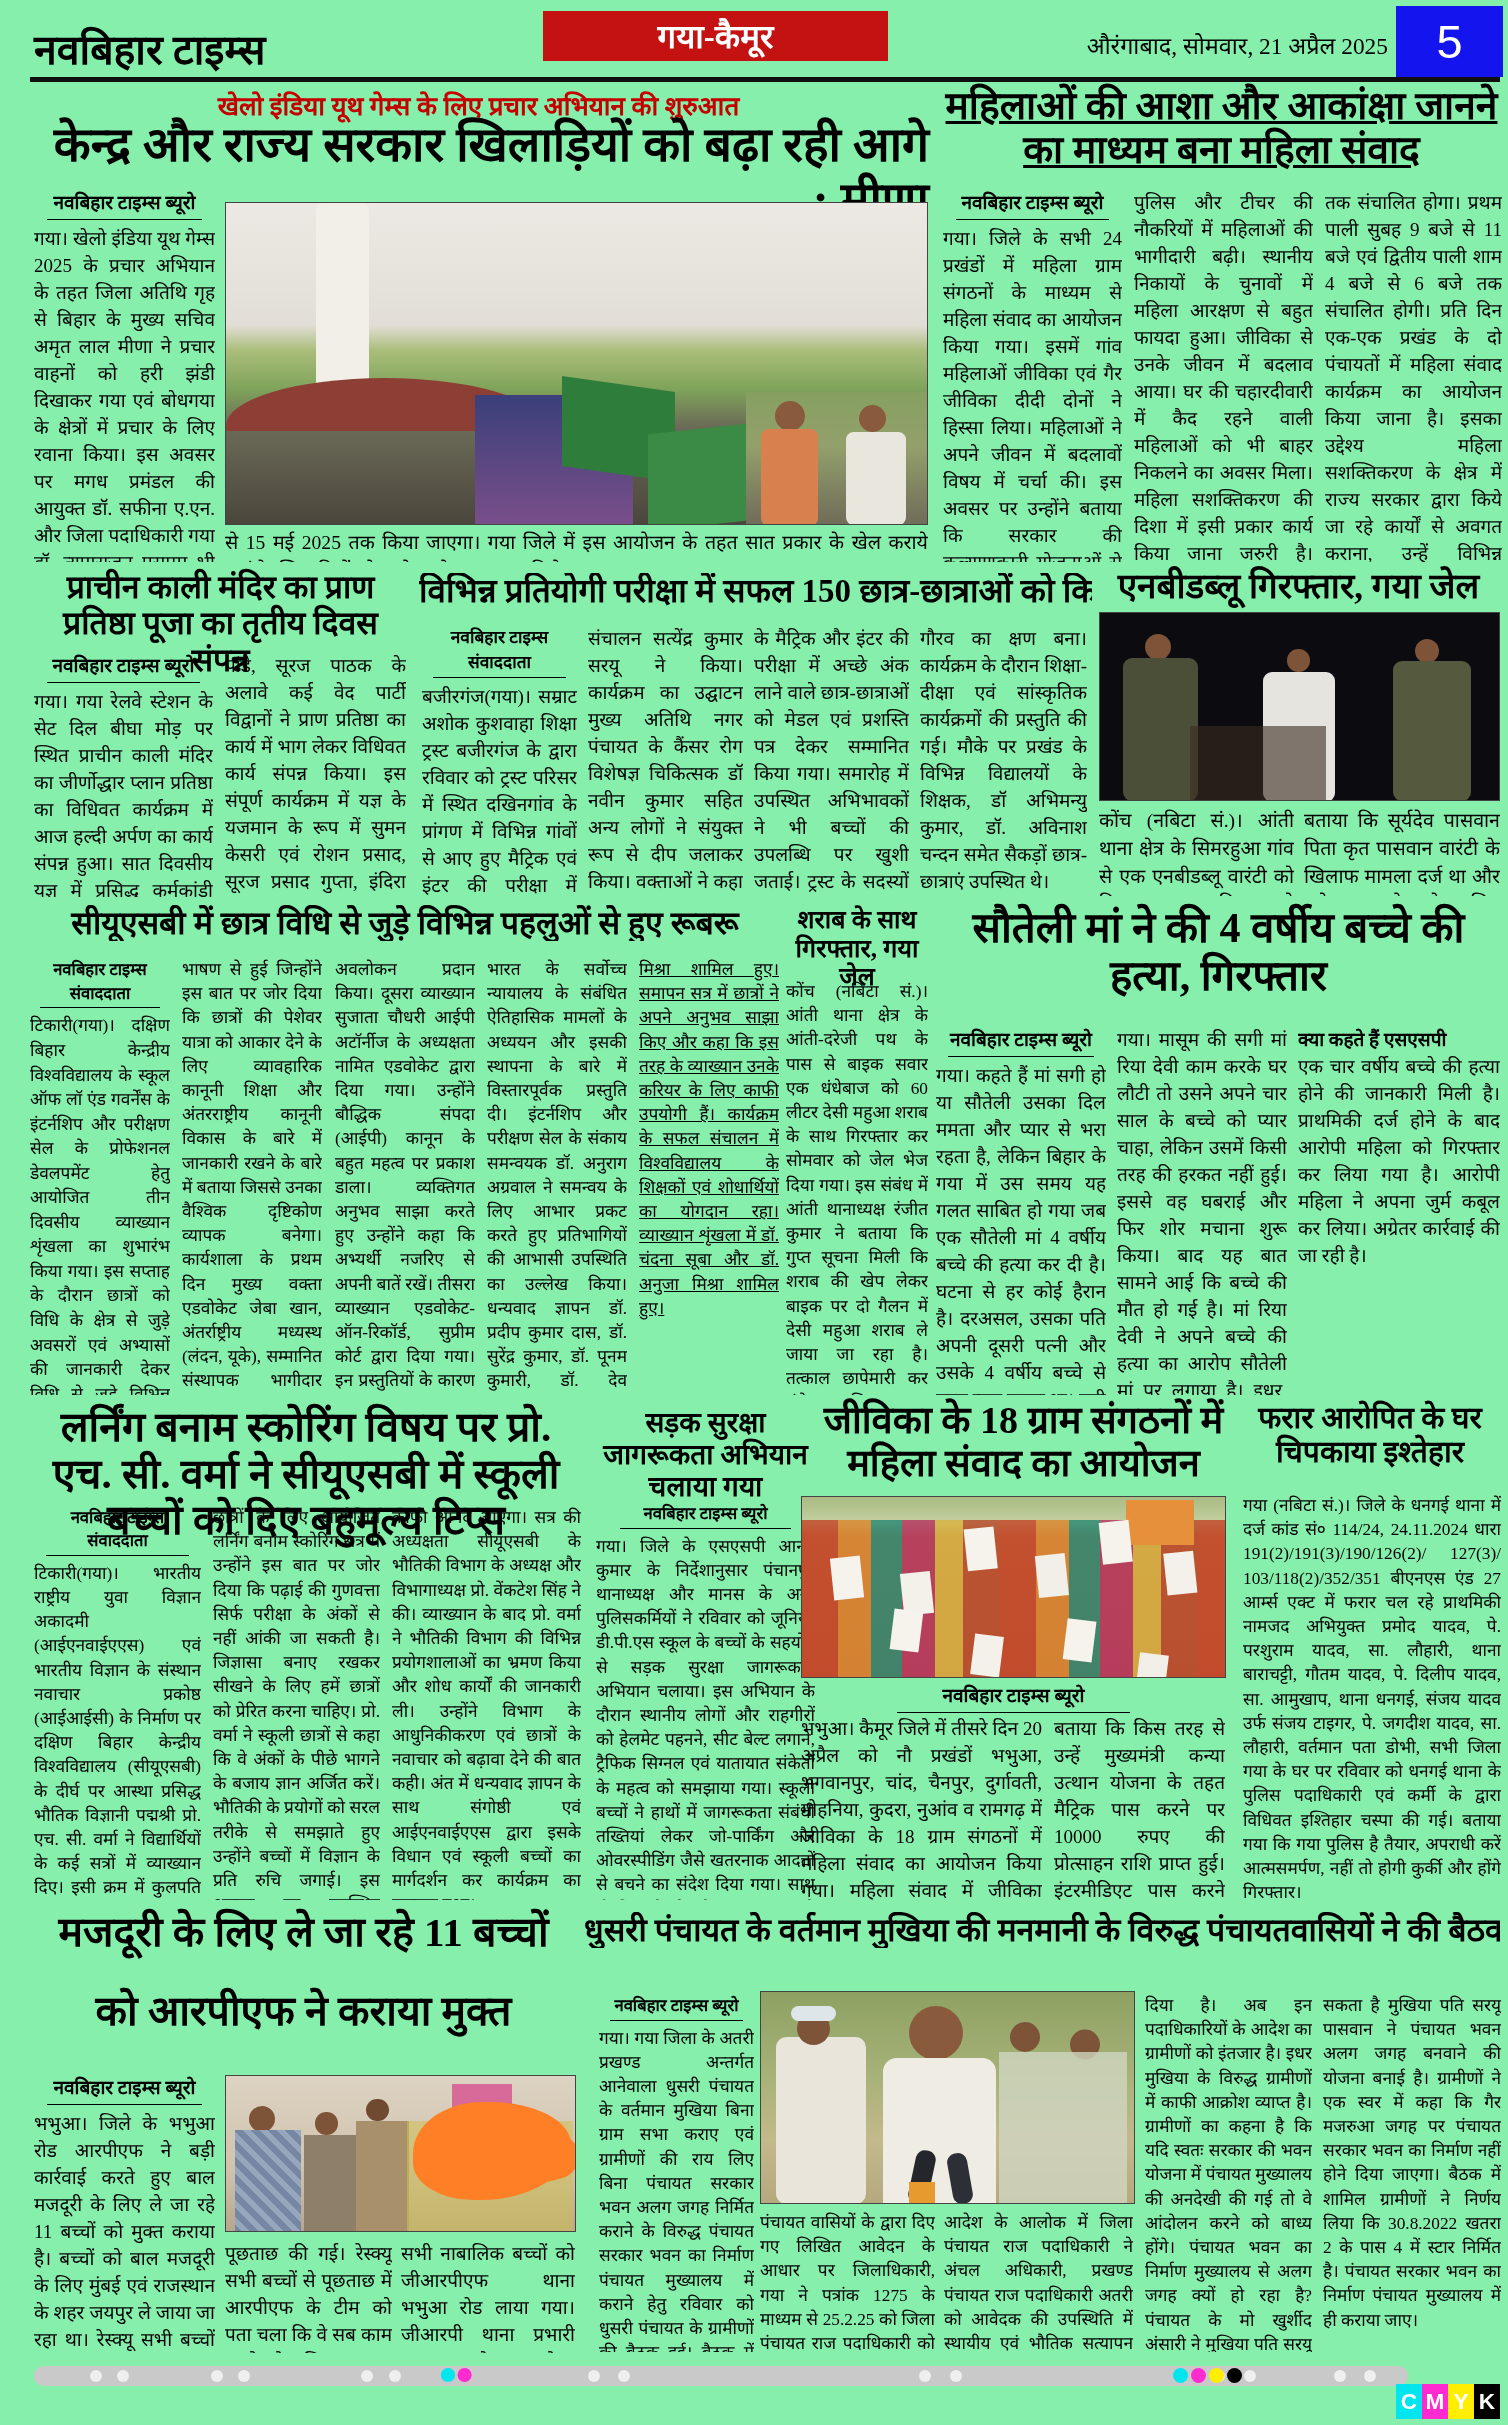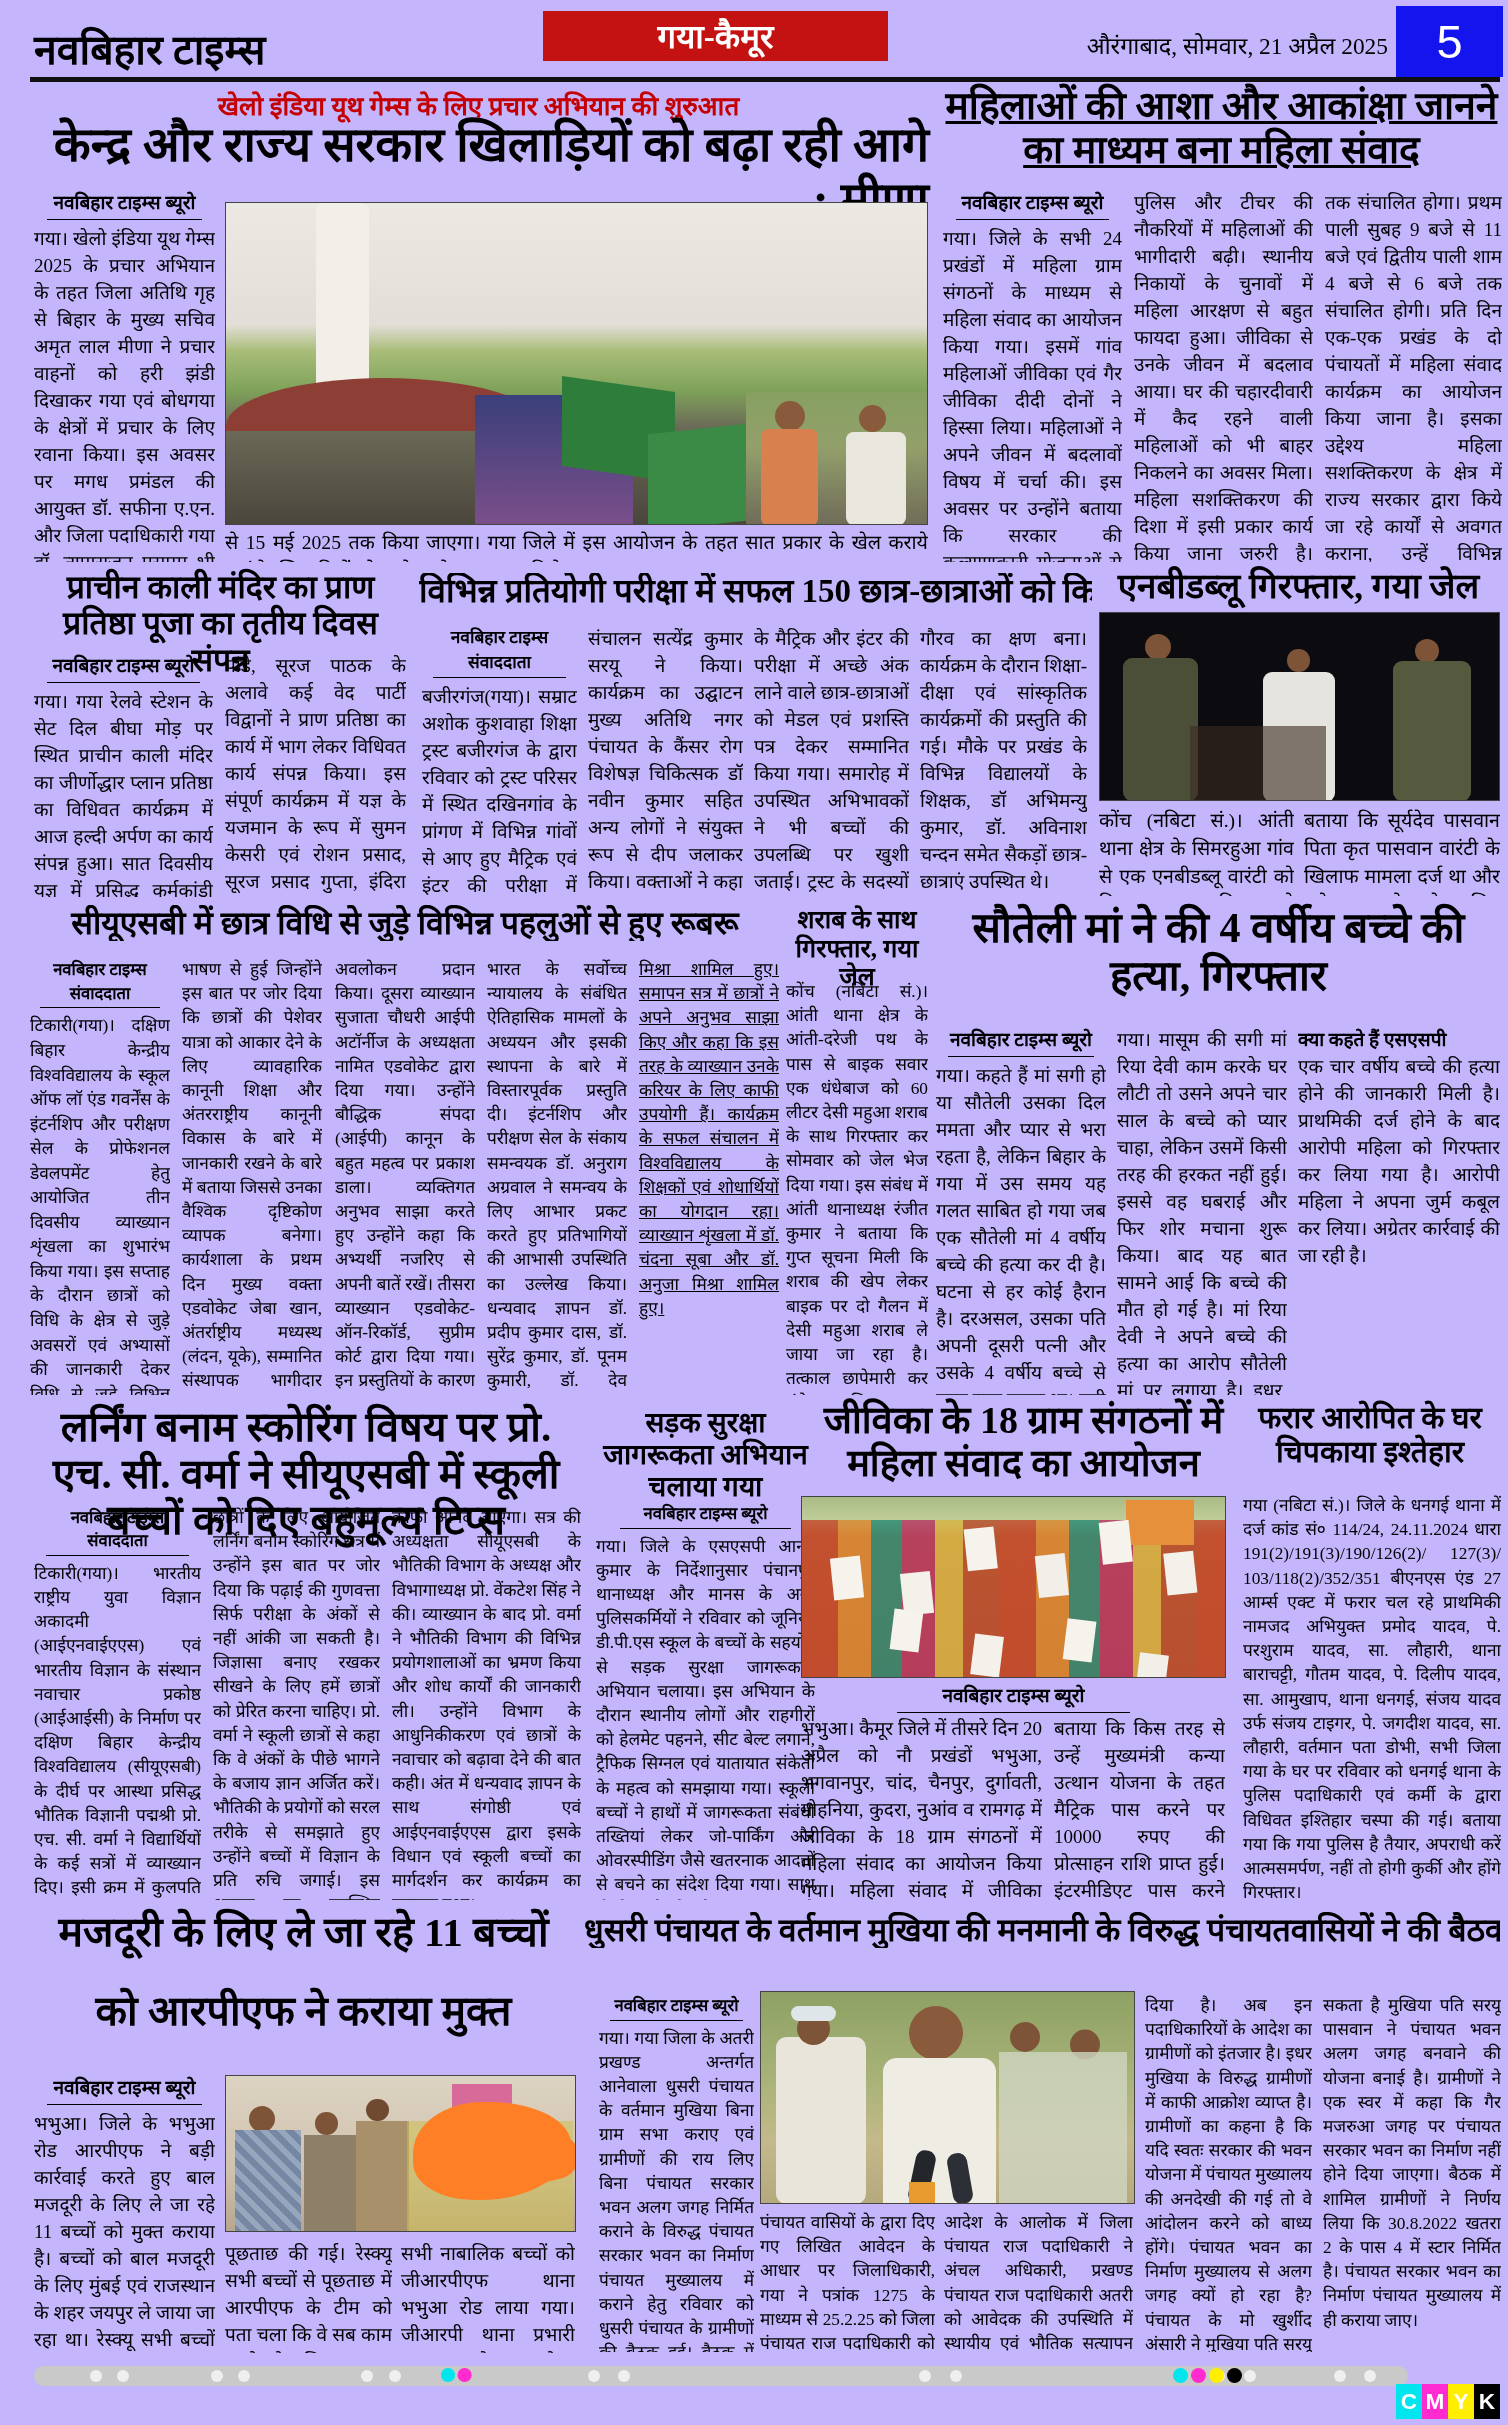--- a/index.html
+++ b/index.html
@@ -1,16 +1,16 @@
 <!DOCTYPE html>
 <html style="font-size:12px"><head>
 <meta charset="utf-8">
 <style>
   html,body{margin:0;padding:0;background:#777;}
-  #page{position:relative;width:1508px;height:2426px;background:#c4b5fd;
+  #page{position:relative;width:1508px;height:2426px;background:#86efac;
         font-family:"Liberation Serif","DejaVu Serif",serif;color:#000;overflow:hidden;}
   .abs{position:absolute;box-sizing:border-box;}
   .h{font-weight:bold;text-align:center;line-height:1.14;letter-spacing:0px;}
   .k{font-weight:bold;text-align:center;color:#c40000;}
   .c{font-size:19px;line-height:1.42;text-align:justify;overflow:hidden;}
   .cs{font-size:17.3px;line-height:1.40;text-align:justify;overflow:hidden;}
   .by{display:block;width:86%;margin:0 auto 6px auto;border-bottom:1.5px solid #000;
       text-align:center;font-weight:bold;font-size:19px;padding-bottom:2.3px;}
   .ph{overflow:hidden;border:0.8px solid #444;}
   .sub{font-weight:bold;}

